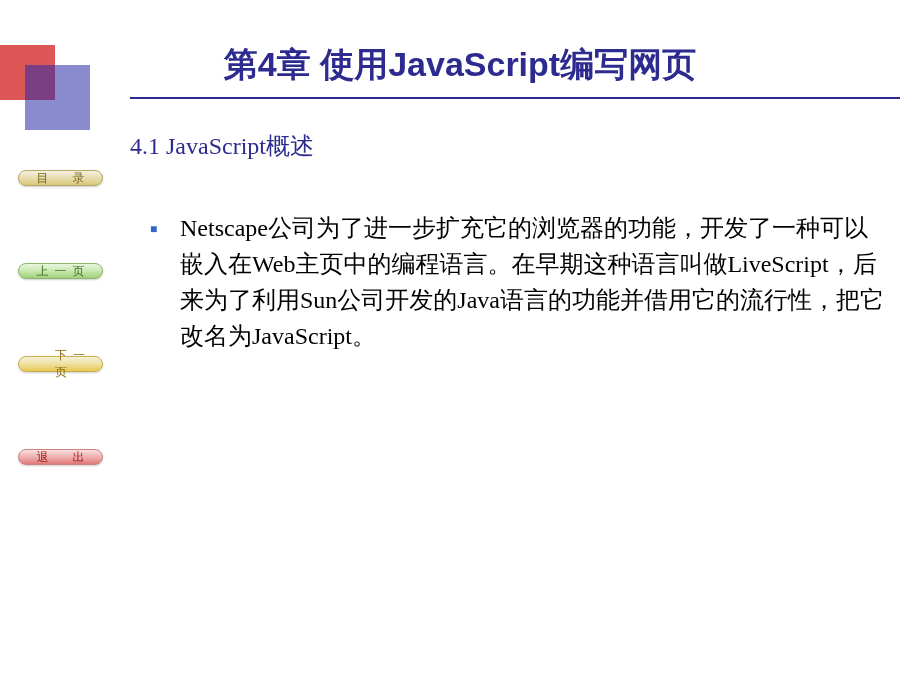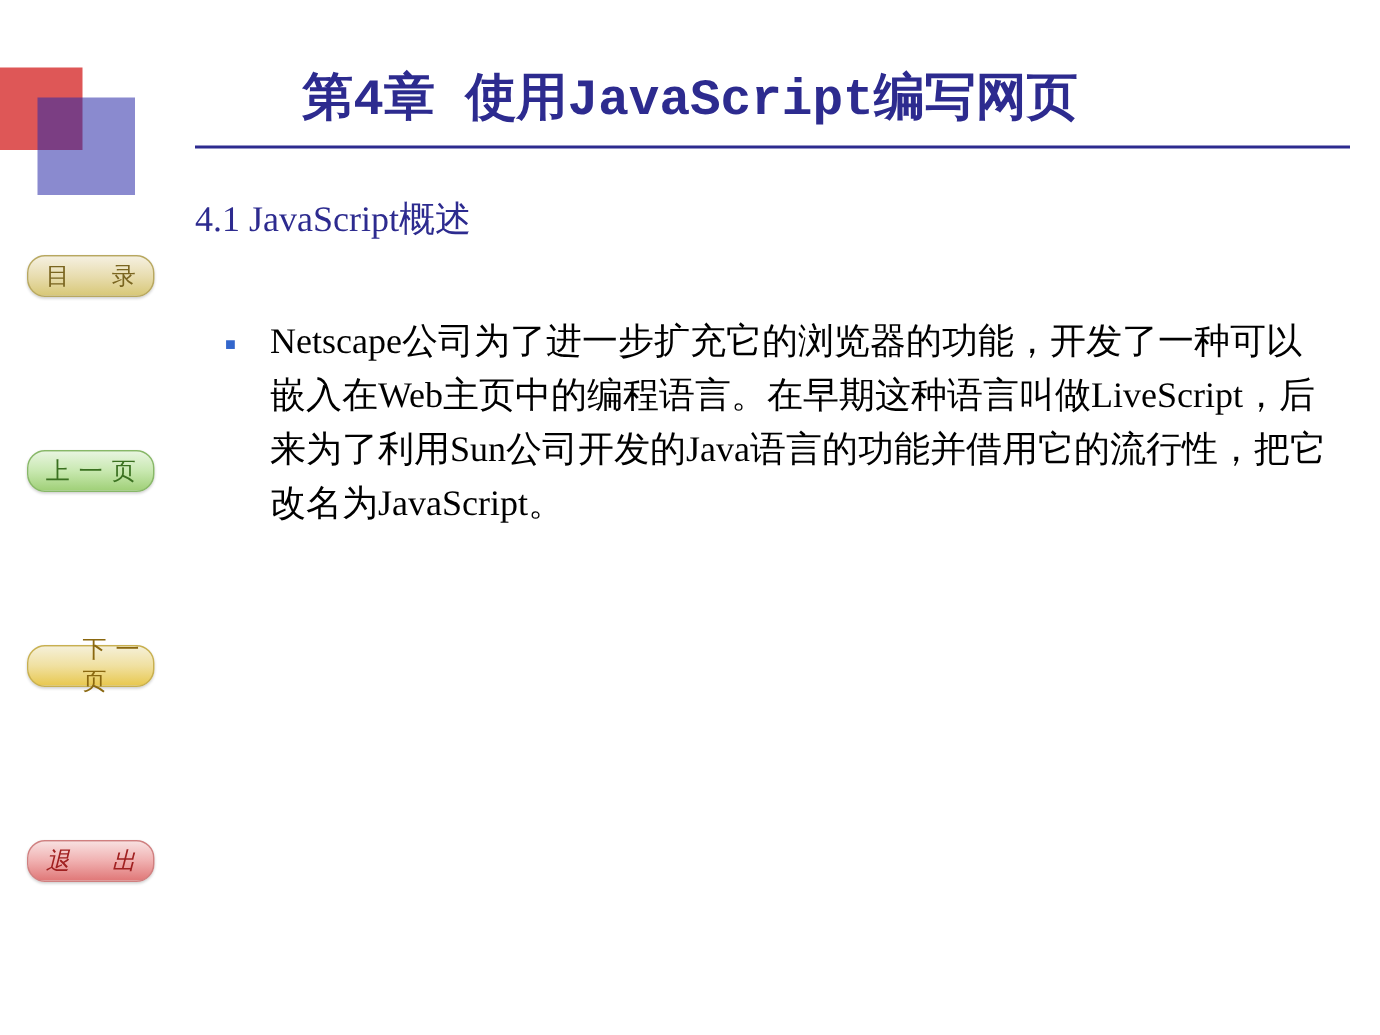--- a/index.html
+++ b/index.html
@@ -42,45 +42,45 @@
     }
     .title {
       position: absolute;
       top: 42px;
       left: 0;
       width: 920px;
       text-align: center;
       font-size: 34px;
       font-weight: bold;
       color: #2d2b8f;
-      font-family: Liberation Mono, monospace;
+      font-family: Liberation Sans, sans-serif;
     }
     .underline {
       position: absolute;
       top: 97px;
       left: 130px;
       width: 770px;
       height: 2px;
       background: #2d2b8f;
     }
     .nav-buttons {
       position: absolute;
       left: 18px;
       top: 170px;
       width: 85px;
     }
     .nav-button {
       width: 85px;
-      height: 28px;
-      margin-bottom: 102px;
+      height: 16px;
+      margin-bottom: 77px;
       border-radius: 12px;
       display: flex;
       align-items: center;
       justify-content: center;
-      font-size: 16px;
+      font-size: 12px;
       font-family: "SimSun", serif;
       letter-spacing: 6px;
       padding-left: 6px;
       cursor: pointer;
       box-shadow: 0 1px 2px rgba(0,0,0,0.2);
     }
     .btn-toc {
       background: linear-gradient(to bottom, #f5f0e0, #e8ddb0, #d8c878);
       color: #7a6520;
       border: 1px solid #b8a860;
@@ -93,21 +93,20 @@
     .btn-next {
       background: linear-gradient(to bottom, #f5f0d8, #f0e0a0, #e8c850);
       color: #8a6810;
       border: 1px solid #c8b050;
       padding-left: 36px;
     }
     .btn-exit {
       background: linear-gradient(to bottom, #f8e0e0, #f0b0b0, #e07878);
       color: #a02020;
       border: 1px solid #d08080;
-      font-style: italic;
     }
     .content {
       position: absolute;
       left: 130px;
       top: 130px;
       width: 760px;
     }
     .section-title {
       font-size: 24px;
       font-weight: normal;

